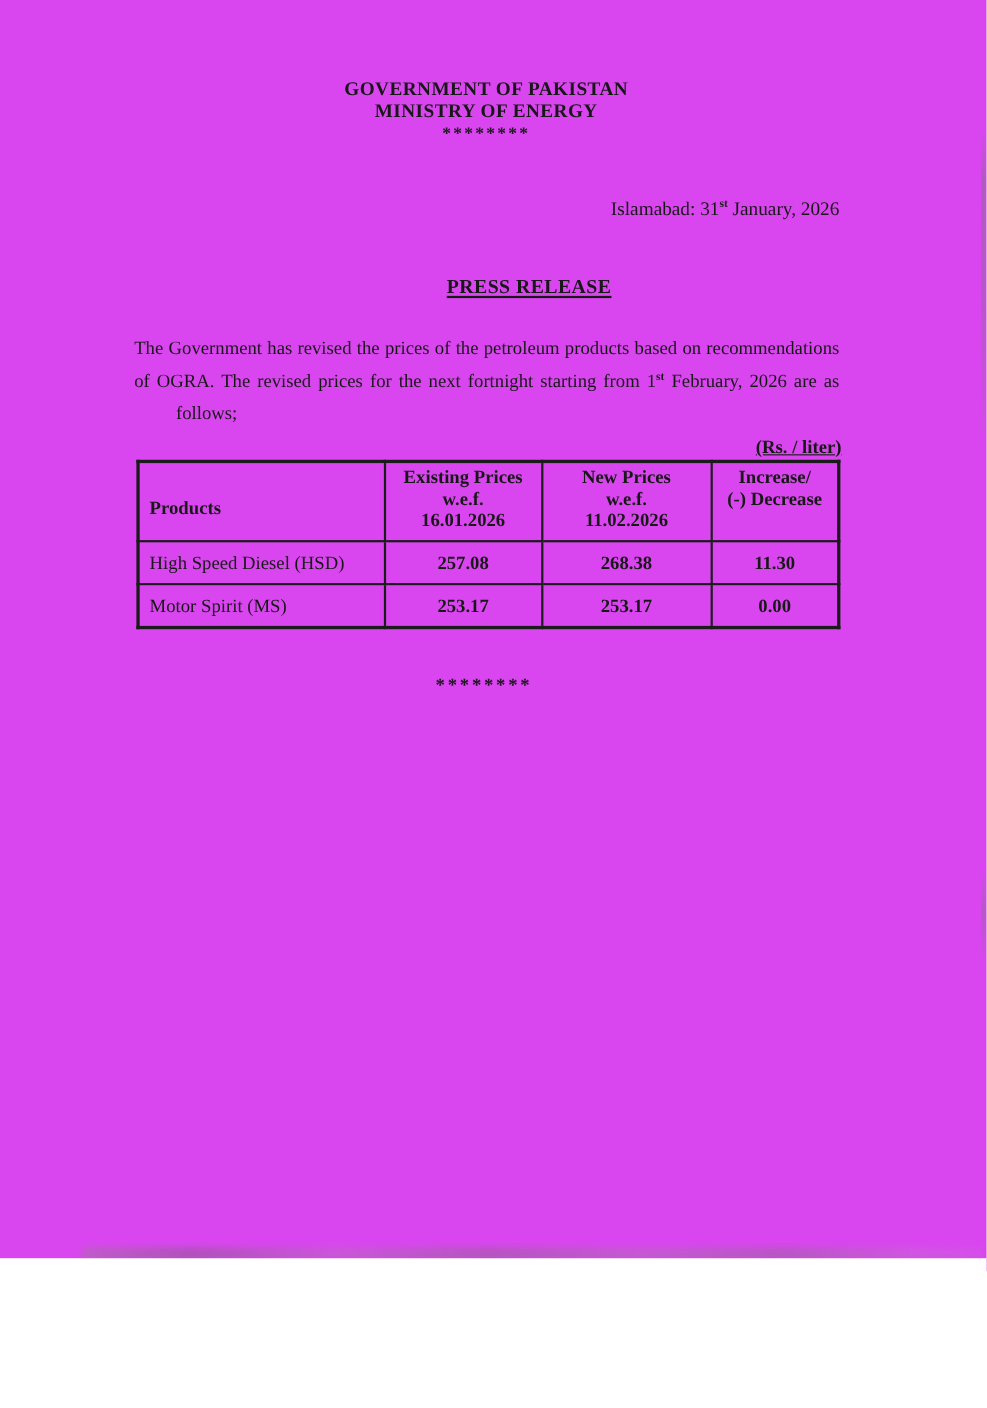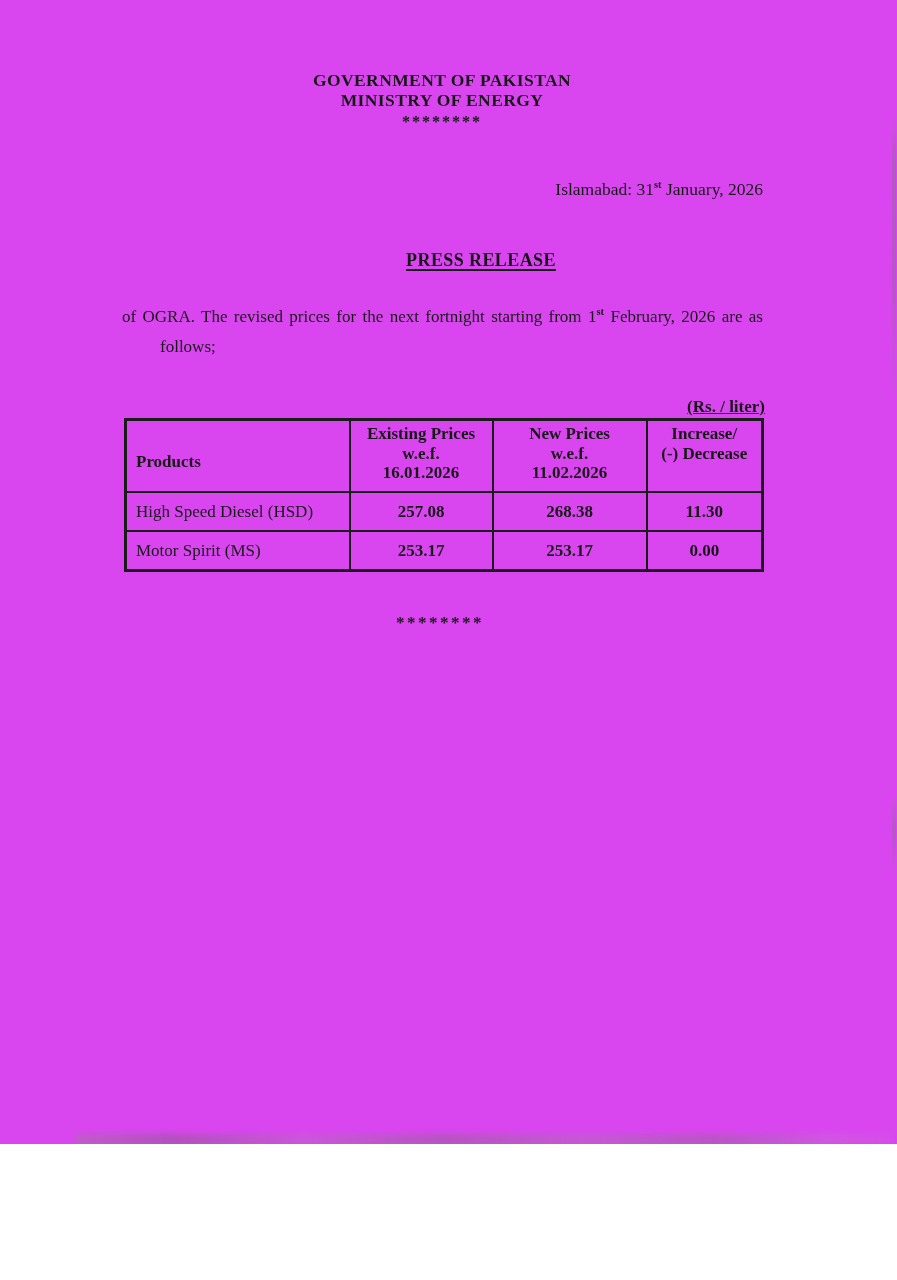--- a/index.html
+++ b/index.html
@@ -196,20 +196,21 @@
     <div>GOVERNMENT OF PAKISTAN</div>
     <div>MINISTRY OF ENERGY</div>
     <div class="stars">********</div>
   </div>
 
   <div class="dateline"><span>Islamabad: 31</span><sup class="sup">st</sup><span> January, 2026</span></div>
 
   <div class="press-title">PRESS RELEASE</div>
 
   <div class="body-par">
+    <span class="jline">The Government has revised the prices of the petroleum products based on recommendations</span>
     <span class="jline"><span>of OGRA. The revised prices for the next fortnight starting from 1</span><sup class="sup">st</sup><span> February, 2026 are as</span></span>
     <span class="lastline">follows;</span>
   </div>
 
   <div class="unit-label">(Rs. / liter)</div>
 
   <table class="price-table">
     <colgroup>
       <col style="width:224px">
       <col style="width:143px">

